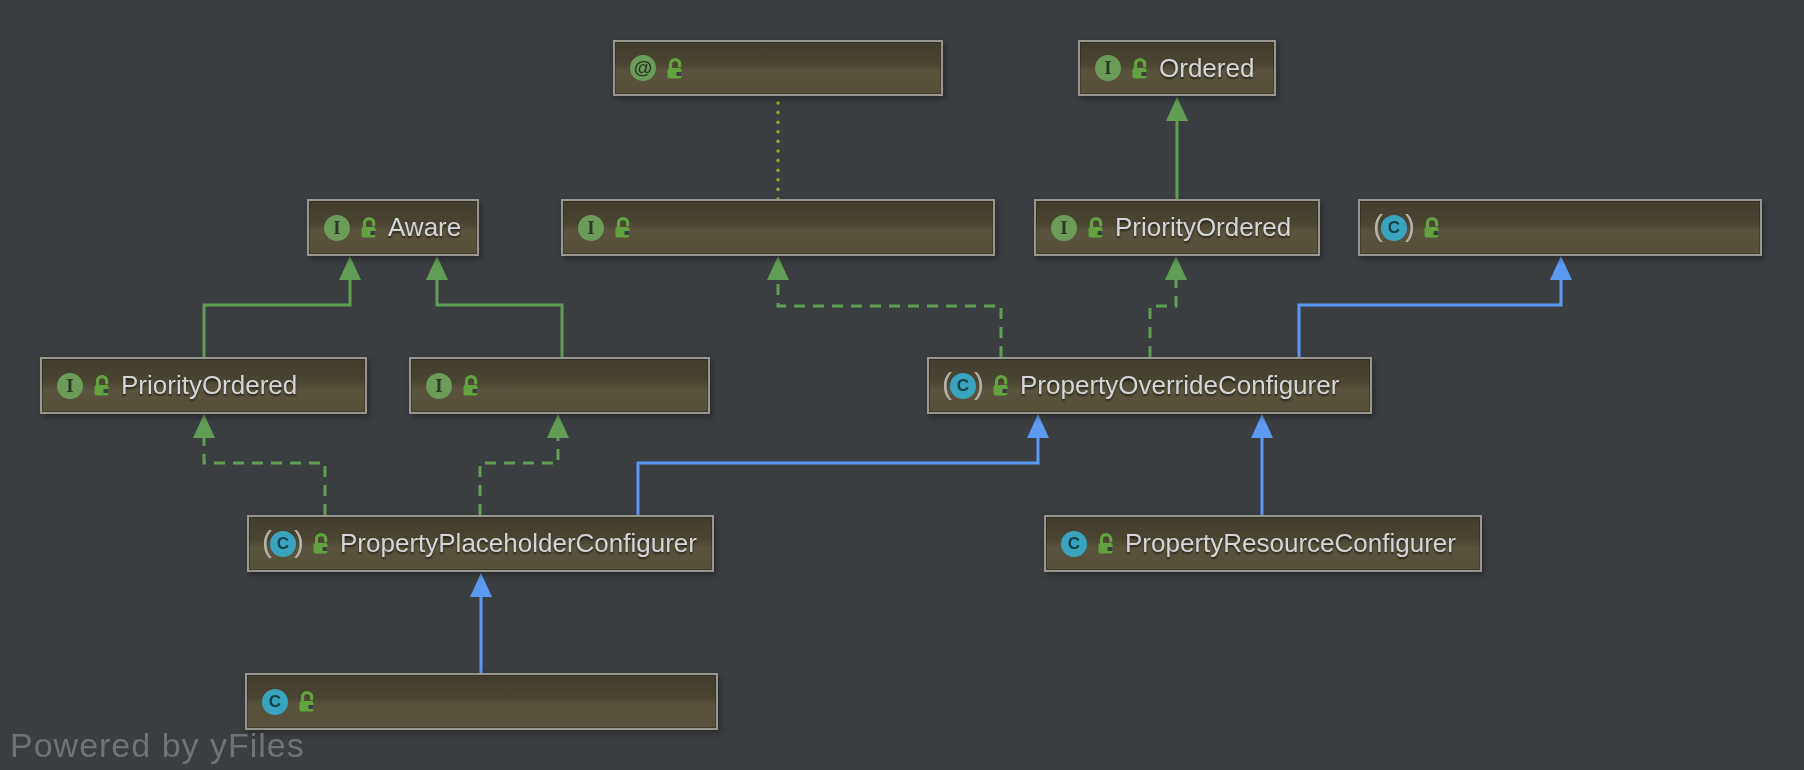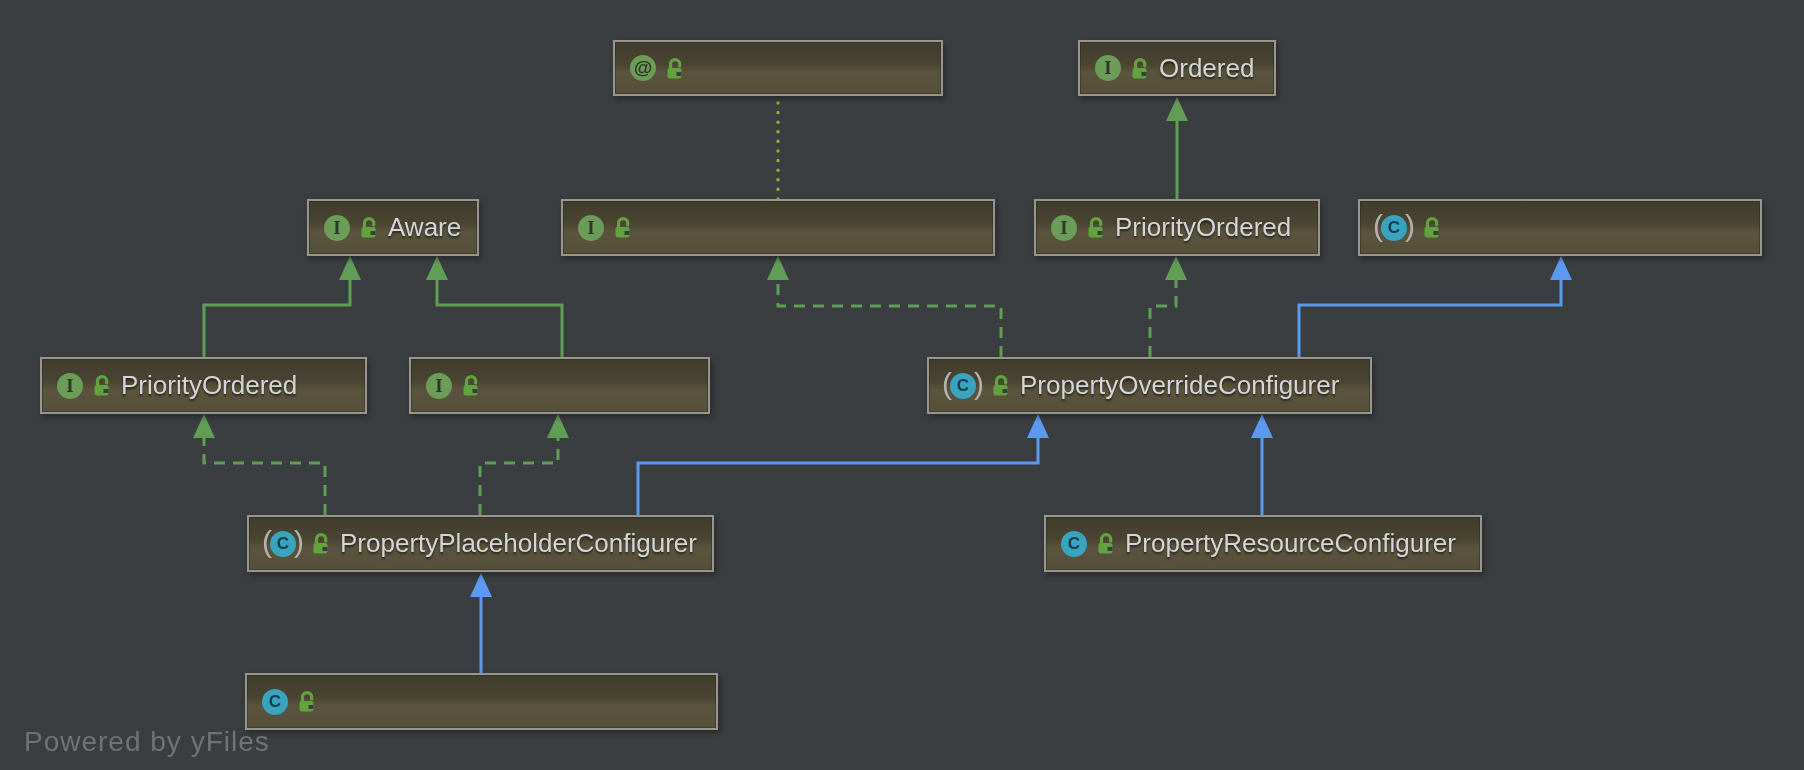--- a/index.html
+++ b/index.html
@@ -30,22 +30,22 @@
     width:26px;height:26px;border-radius:50%;
     text-shadow:none;
   }
   .ic-green{background:#6b9c58;color:#2e3826;}
   .ic-teal{background:#3aa3bd;color:#13414c;}
   .glyph-i{font-family:"Liberation Serif", serif;font-weight:700;font-size:19px;}
   .glyph-at{font-weight:700;font-size:19px;}
   .glyph-c{font-weight:700;font-size:17px;}
   .lock{flex:none;display:block;}
   #watermark{
-    position:absolute;left:24px;top:726px;
-    color:#707376;font-size:28px;letter-spacing:1px;
+    position:absolute;left:10px;top:726px;
+    color:#707376;font-size:34px;letter-spacing:1px;
     text-shadow:none;
   }
 </style>
 </head>
 <body>
 
 <div id="canvas">
   <svg id="edges" xmlns="http://www.w3.org/2000/svg">
       <g>
         <polyline points="204,357 204,305 350,305 350,280" fill="none" stroke="#5f9e54" stroke-width="3"></polyline>

